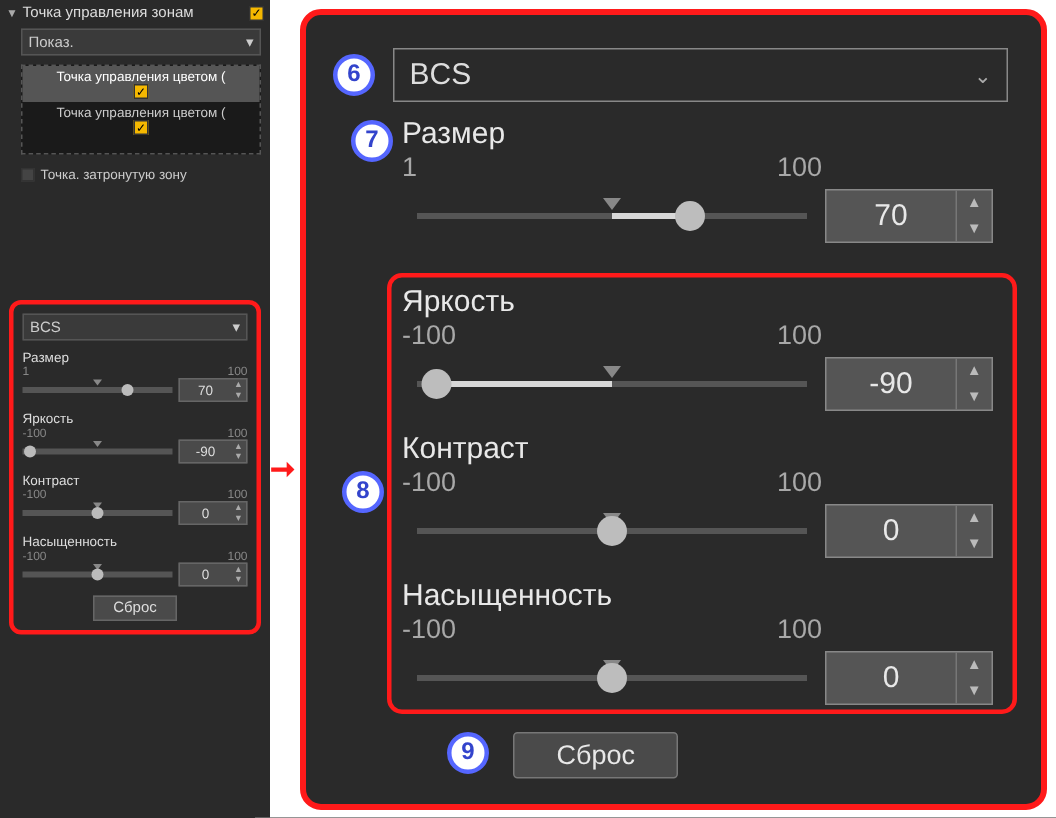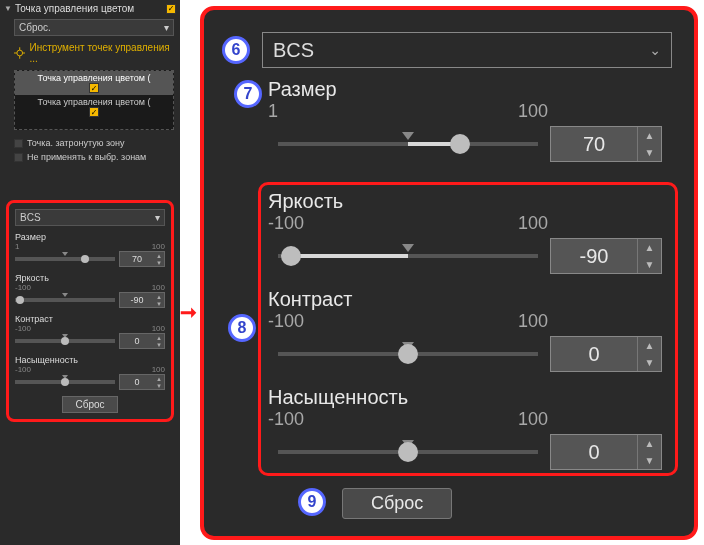--- a/index.html
+++ b/index.html
@@ -142,58 +142,42 @@
     position: absolute; background: #4a4a4a; border: 1px solid #777; color: #e8e8e8;
     font-size: 18px; padding: 4px 28px; border-radius: 3px;
   }
 </style>
 </head>
 <body>
 
 <div class="left-panel">
   <div class="section-header">
     <span class="tri">▼</span>
-    <span class="title">Точка управления цветом</span>
+    <span class="title">Точка управления зонам</span>
     <span class="cb">✓</span>
   </div>
   <div class="dropdown-row">
     <div class="dropdown">
-      <span>Сброс.</span>
+      <span>Показ.</span>
       <span>▾</span>
     </div>
-  </div>
-  <div class="tool-row">
-    <span class="tool-icon">
-      <svg viewBox="0 0 12 12">
-          <circle cx="6" cy="6" r="3" fill="none" stroke="#e0b000" stroke-width="1"></circle>
-          <line x1="6" y1="0" x2="6" y2="3" stroke="#e0b000"></line>
-          <line x1="6" y1="9" x2="6" y2="12" stroke="#e0b000"></line>
-          <line x1="0" y1="6" x2="3" y2="6" stroke="#e0b000"></line>
-          <line x1="9" y1="6" x2="12" y2="6" stroke="#e0b000"></line>
-        </svg>
-    </span>
-    <span style="color:#e0b000">Инструмент точек управления ...</span>
   </div>
   <div class="list-box">
     <div class="list-item sel">
       <span>Точка управления цветом (</span>
       <span class="cb">✓</span>
     </div>
     <div class="list-item">
       <span>Точка управления цветом (</span>
       <span class="cb">✓</span>
     </div>
   </div>
   <div class="opt-row">
     <span class="cb empty"></span>
     <span>Точка. затронутую зону</span>
-  </div>
-  <div class="opt-row">
-    <span class="cb empty"></span>
-    <span>Не применять к выбр. зонам</span>
   </div>
 
   <div class="mini-panel">
     <div class="mini-dropdown">
       <span>BCS</span>
       <span>▾</span>
     </div>
 
     <div id="mini-sliders">
         <div class="mini-slider-group">

